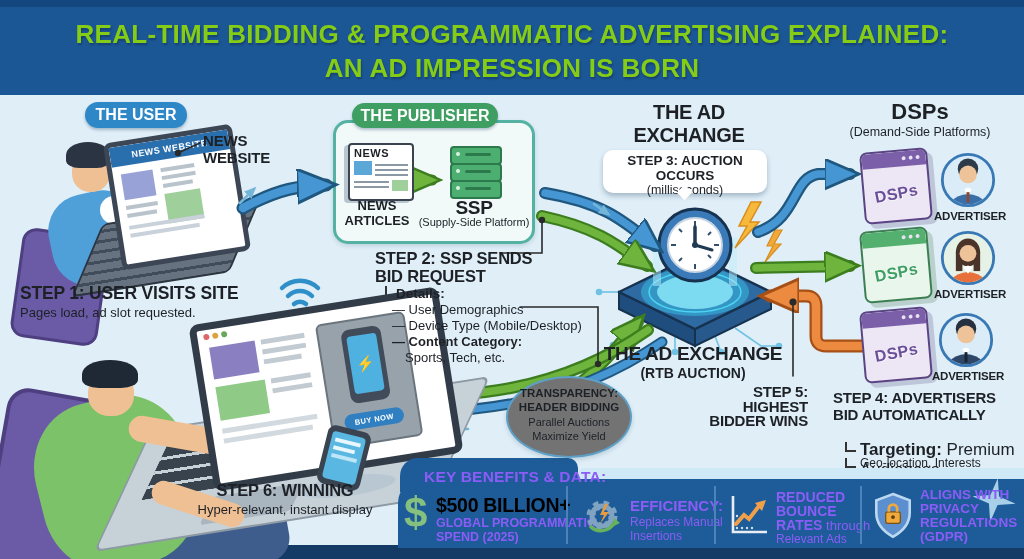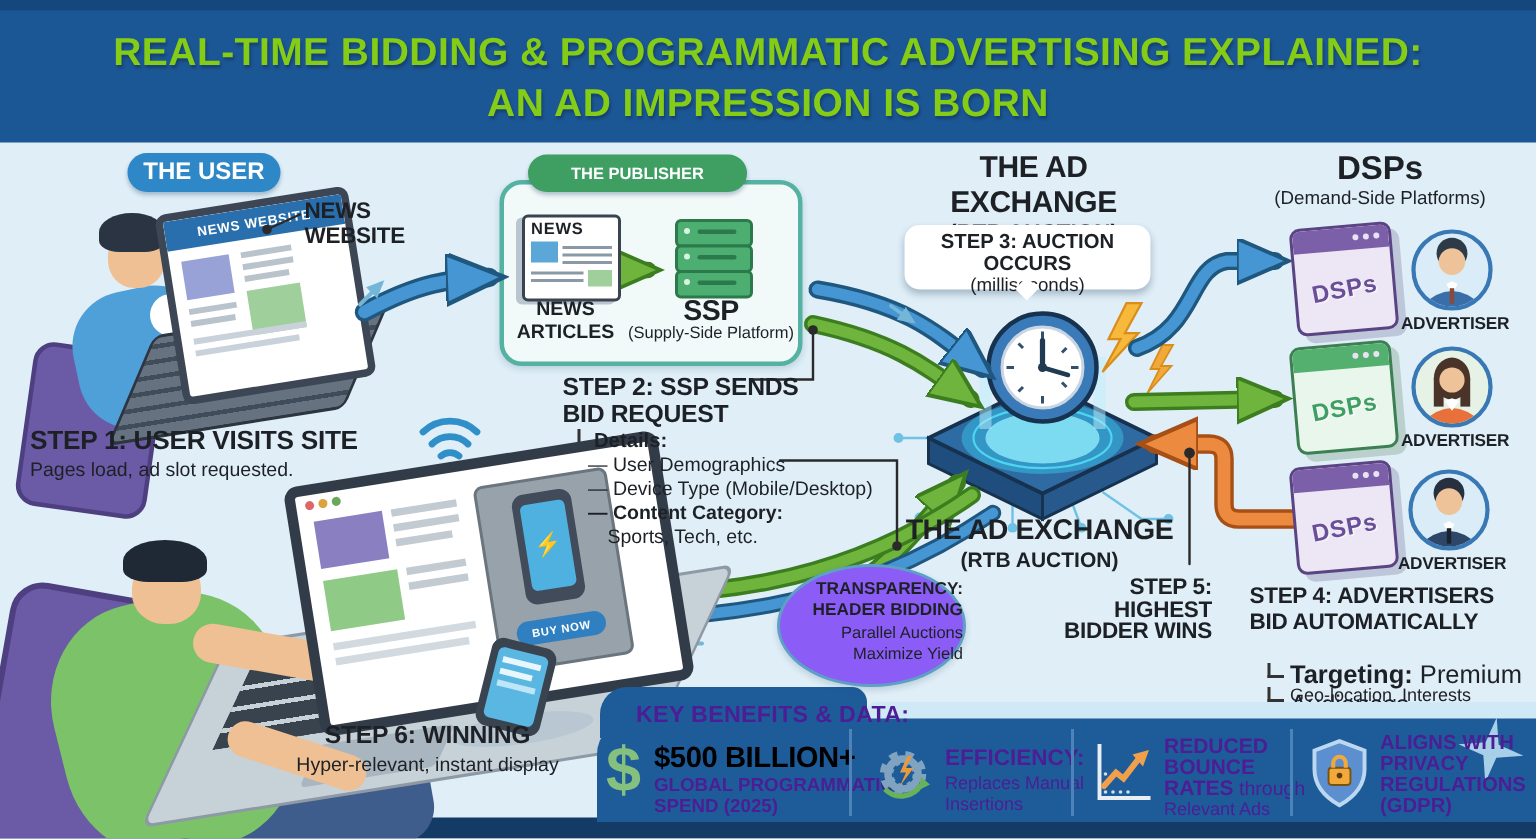--- a/index.html
+++ b/index.html
@@ -8,21 +8,21 @@
   .abs{position:absolute;}
   
   .hdr{left:0;top:0;width:1024px;height:88px;background:#1c5795;border-top:7px solid #14477e;
        display:flex;flex-direction:column;align-items:center;justify-content:center;}
   .hdr .t1,.hdr .t2{color:#84cc16;font-weight:800;font-size:26px;letter-spacing:.3px;line-height:34px;
        text-shadow:1px 2px 2px rgba(10,40,70,.45);white-space:nowrap;}
   
   .pill{border-radius:15px;color:#fff;font-weight:800;display:flex;align-items:center;justify-content:center;
         box-shadow:0 2px 3px rgba(20,60,100,.3);}
   .pill-user{left:85px;top:102px;width:102px;height:26px;background:#2e87c6;font-size:16px;}
-  .pill-pub{left:352px;top:103px;width:146px;height:25px;background:#3f9f63;font-size:11px;z-index:6;}
+  .pill-pub{left:352px;top:103px;width:146px;height:25px;background:#3f9f63;font-size:16px;z-index:6;}
   
   .pubbox{left:333px;top:120px;width:196px;height:118px;background:#f2f9f9;border:3px solid #55b2a2;
           border-radius:15px;z-index:3;box-shadow:0 2px 4px rgba(40,90,110,.18);}
   .newsicon{left:348px;top:143px;width:54px;height:50px;background:#fff;border:2px solid #3a4450;border-radius:4px;
             z-index:4;padding:2px 4px;box-shadow:-4px 2px 0 #b9c6cf;}
   .newsicon .nt{font-weight:800;font-size:11px;letter-spacing:.5px;}
   .newsicon .row{display:flex;gap:3px;margin-top:2px;}
   .nb{background:#5aa7d8;width:18px;height:14px;}
   .ng{background:#9fcf9b;width:16px;height:11px;margin-top:2px;}
   .nl{height:2.5px;background:#8b98a6;margin-top:2.5px;}
@@ -46,30 +46,30 @@
                  text-shadow:1px 1px 0 rgba(255,255,255,.6);}
   .dsp.green{border-color:#3c7f52;background:#e9f6ec;box-shadow:5px 5px 0 rgba(70,120,80,.25);}
   .dsp.green .bar{background:#53b06e;}
   .dsp.green .bod span{color:#3f9e63;}
   
   .adv-lbl{font-weight:800;font-size:11.5px;letter-spacing:-.2px;}
   
   .bubble3{left:603px;top:150px;width:164px;height:40px;background:#fff;border-radius:10px;z-index:6;
            box-shadow:0 3px 5px rgba(30,60,90,.3);text-align:center;padding-top:3px;}
   .bubble3:after{content:"";position:absolute;left:76px;bottom:-5px;width:11px;height:11px;background:#fff;transform:rotate(45deg);}
-  .tbubble{left:518px;top:376px;width:122px;height:69px;background:#8b5cf6;border:2.5px solid #5e9fc6;border-radius:50%;
-           z-index:6;text-align:right;padding-top:9px;box-shadow:0 2px 4px rgba(40,80,110,.2);}
+  .tbubble{left:506px;top:376px;width:122px;height:69px;background:#737373;border:2.5px solid #5e9fc6;border-radius:50%;
+           z-index:6;text-align:center;padding-top:9px;box-shadow:0 2px 4px rgba(40,80,110,.2);}
   .tbubble div{line-height:13.5px;}
   
   .panel-tab{left:400px;top:458px;width:178px;height:34px;background:#1e5c99;border-radius:18px 10px 0 0;z-index:5;}
   .panel{left:398px;top:479px;width:626px;height:69px;background:#1e5c99;border-radius:24px 0 0 0;z-index:5;}
   .stripe{left:578px;top:468px;width:446px;height:12px;background:#cfe9f7;border-radius:7px 0 0 7px;z-index:5;}
   .navy{left:0;top:545px;width:1024px;height:14px;background:#143a66;z-index:2;}
   .bz{z-index:7;}
-  .wtxt{color:#4c1d95;}
+  .wtxt{color:#8b5cf6;}
   .divv{width:2px;background:#4d83b8;height:58px;z-index:7;}
   
   .scr1{left:112px;top:133px;width:120px;height:118px;background:#fff;border:5px solid #3c4654;border-radius:7px;
         transform:rotate(-9deg);z-index:3;overflow:hidden;}
   .scr1 .hd{height:20px;background:#2a6fad;color:#fff;font-weight:800;font-size:9px;letter-spacing:.5px;
             display:flex;align-items:center;justify-content:center;}
   .kb1{left:86px;top:214px;width:156px;height:64px;background:#414c5a;transform:rotate(-9deg) skewX(-32deg);
        border-radius:6px;z-index:3;border:2px solid #2c3540;
        background-image:repeating-linear-gradient(0deg,#66727f 0 7px,#414c5a 7px 10px),repeating-linear-gradient(90deg,#66727f 0 10px,#414c5a 10px 13px);}
   .scr2{left:200px;top:305px;width:238px;height:154px;background:#fff;border:7px solid #323c49;border-radius:9px;

